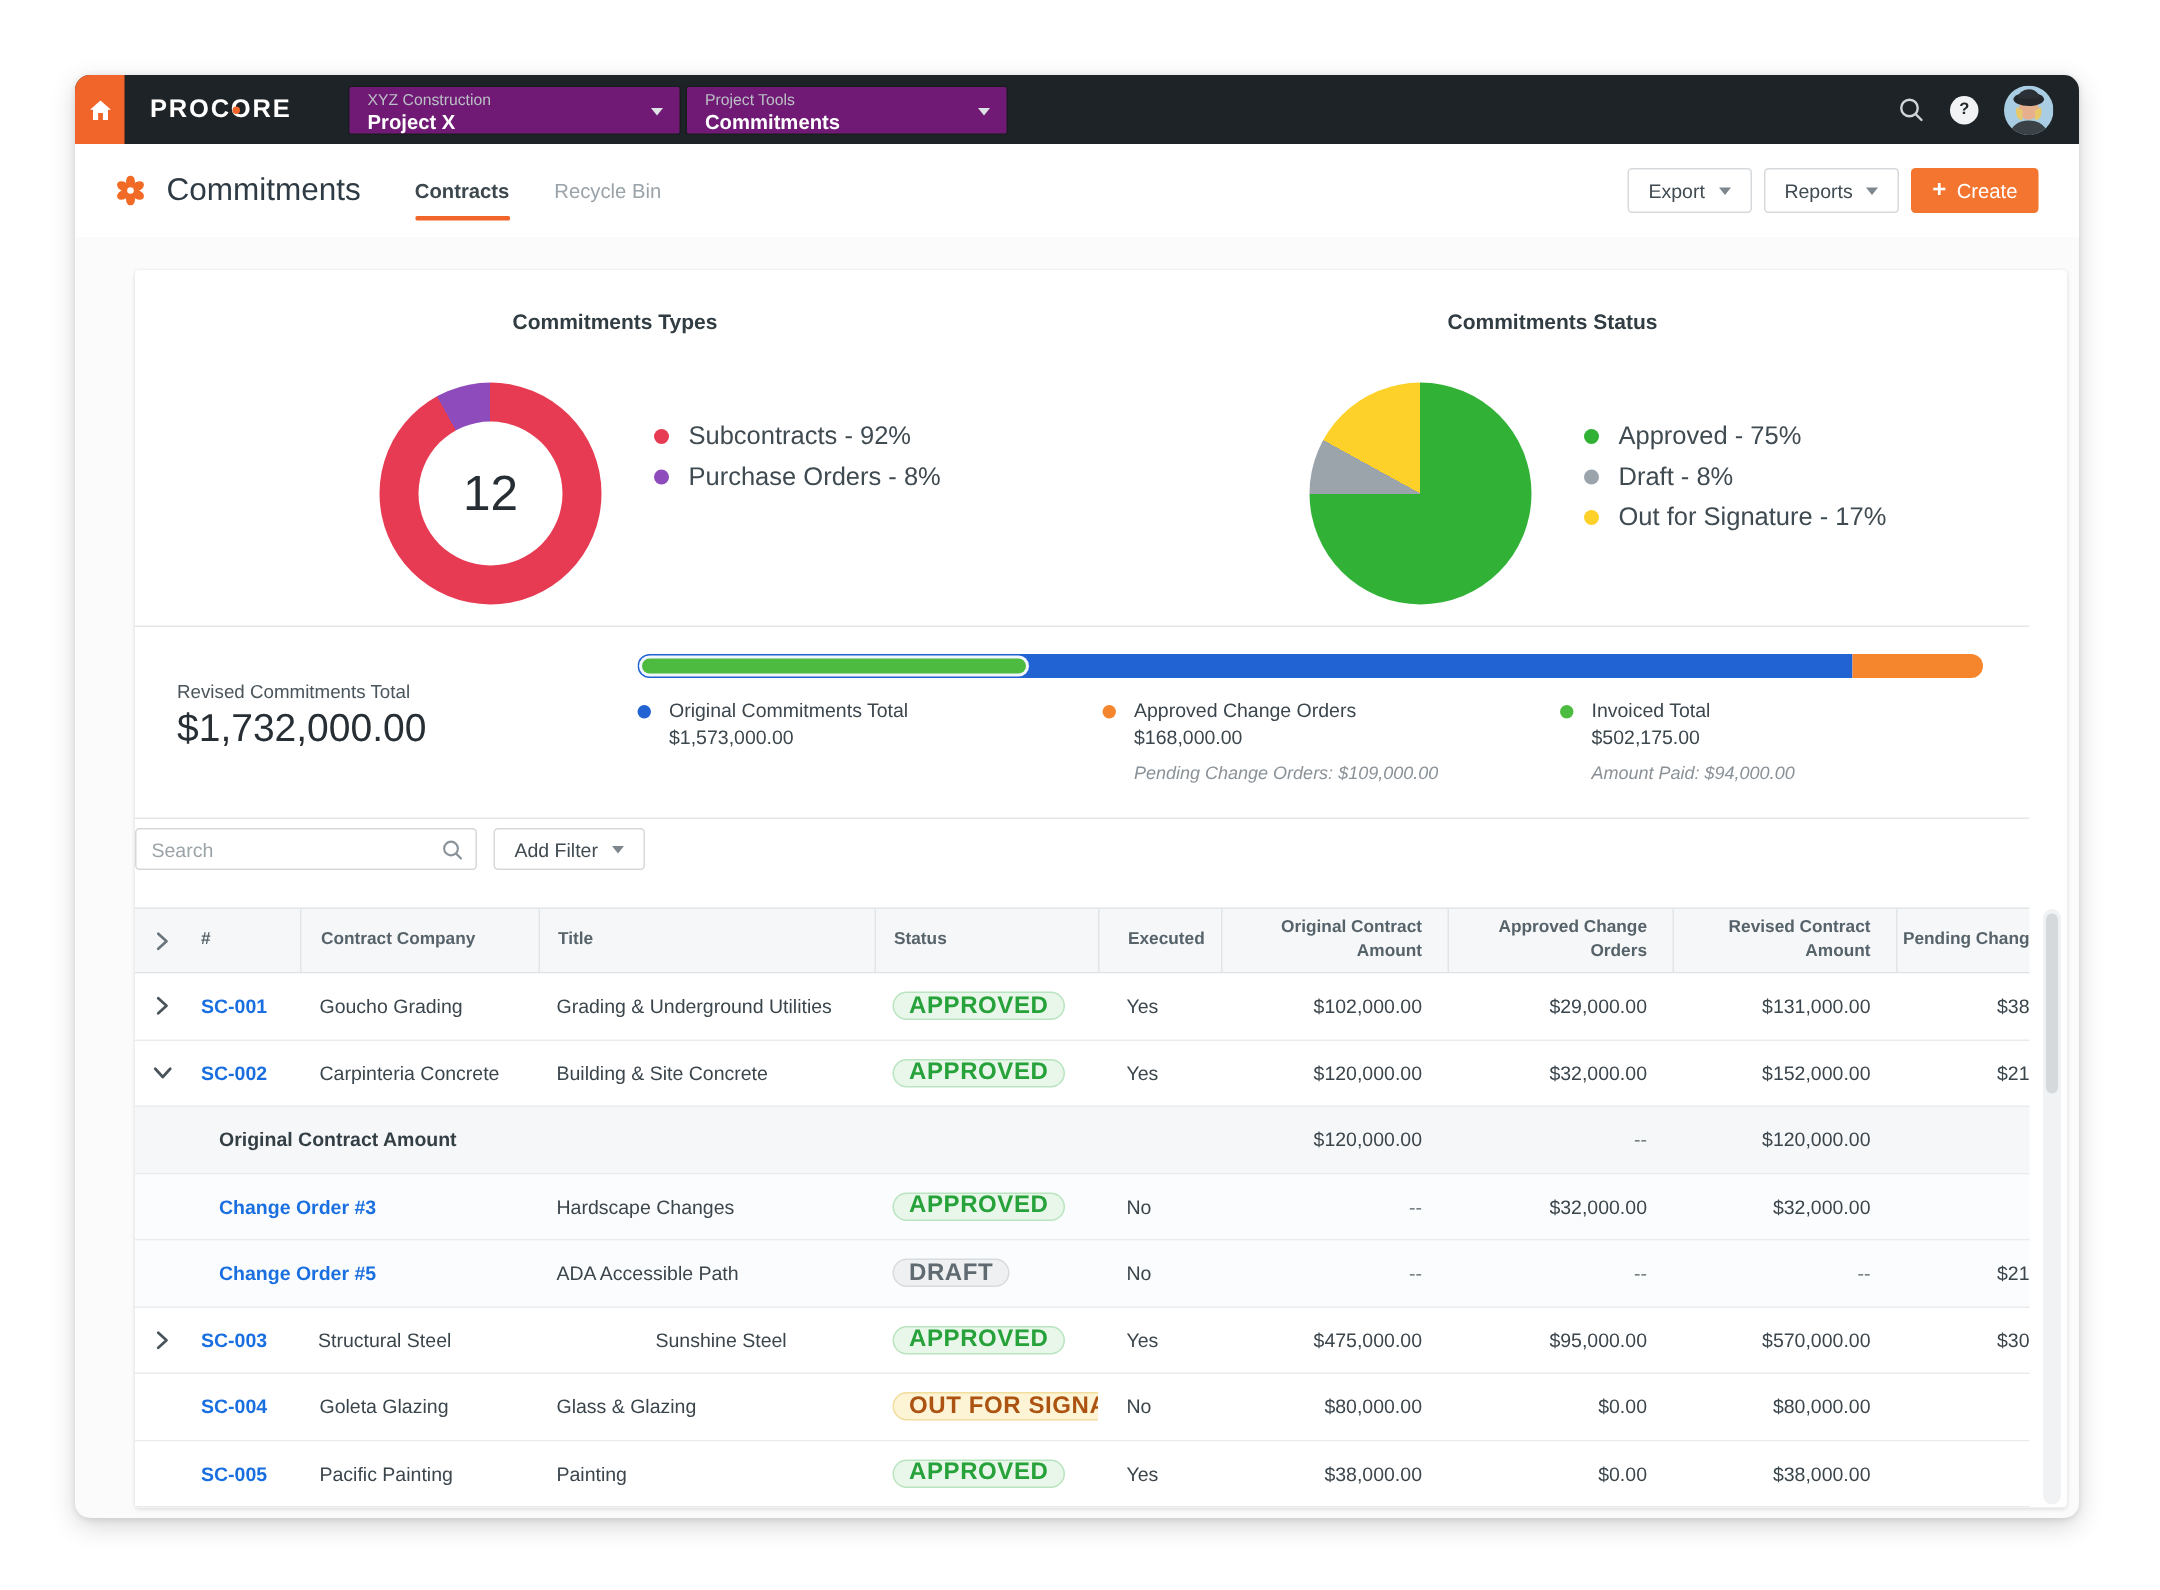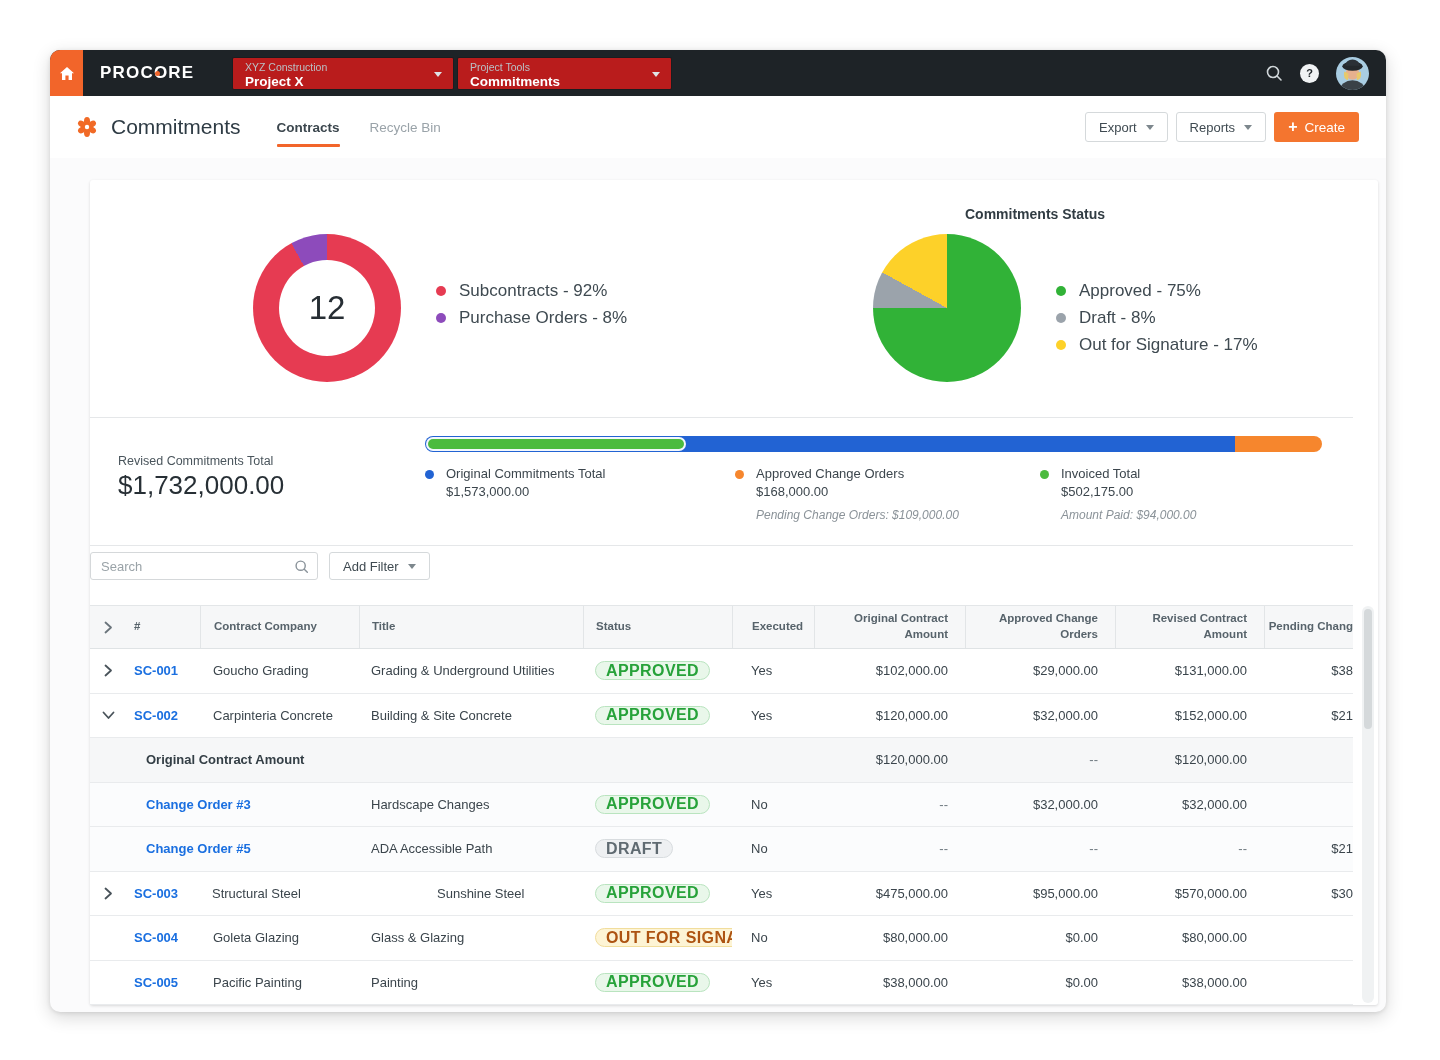--- a/index.html
+++ b/index.html
@@ -5,21 +5,21 @@
   * { margin:0; padding:0; box-sizing:border-box; }
   html,body { width:1440px; height:1060px; background:#ffffff; font-family:"Liberation Sans", sans-serif; }
   .window { position:absolute; left:50px; top:50px; width:1336px; height:962px; border-radius:10px;
             overflow:hidden; background:#fbfbfc; box-shadow:0 5px 18px rgba(0,0,0,.16), 0 1px 4px rgba(0,0,0,.10); }
 
   
   .navbar { height:46px; background:#1e2327; display:flex; align-items:center; position:relative; }
   .home-btn { width:33px; height:46px; background:#f2652a; display:flex; align-items:center; justify-content:center; cursor:pointer; }
   .brand { margin-left:17px; color:#fff; font-size:17px; font-weight:700; letter-spacing:1.2px; position:relative; }
   .brand-dot { position:absolute; left:55px; top:50%; margin-top:-2.5px; width:5px; height:5px; border-radius:50%; background:#f2652a; }
-  .nav-dd { position:absolute; top:7px; height:33px; background:#b91c1c; border:1px solid #1a1d20; border-radius:2px; padding:3px 12px; cursor:pointer; }
+  .nav-dd { position:absolute; top:7px; height:33px; background:#701a75; border:1px solid #1a1d20; border-radius:2px; padding:3px 12px; cursor:pointer; }
   .nav-dd.dd1 { left:182px; width:222px; } .nav-dd.dd2 { left:407px; width:215px; }
   .dd-label { font-size:10.5px; color:#bac0c5; line-height:13px; }
   .dd-value { font-size:13.5px; color:#fff; font-weight:700; line-height:15px; }
   .dd-caret { position:absolute; right:11px; top:50%; margin-top:-2px; width:0; height:0;
               border-left:4px solid transparent; border-right:4px solid transparent; border-top:5px solid #dfe3e6; }
   .nav-right { position:absolute; right:17px; top:0; height:46px; display:flex; align-items:center; gap:17px; }
   .nav-help { width:19px; height:19px; border-radius:50%; background:#f1f3f4; color:#23282c; font-size:11px; font-weight:700;
               display:flex; align-items:center; justify-content:center; cursor:pointer; }
   .avatar { width:33px; height:33px; border-radius:50%; overflow:hidden; cursor:pointer; }
 
@@ -40,21 +40,21 @@
 
   
   .card { position:absolute; left:40px; top:130px; width:1288px; height:825px; background:#fff; border-radius:3px;
           box-shadow:0 1px 3px rgba(0,0,0,.14); }
   .divider { height:1px; background:#e5e7e9; width:1263px; }
 
   
   .charts { position:relative; height:237px; }
   .chart-title { position:absolute; top:26px; font-size:14px; font-weight:700; color:#313c43; text-align:center; }
   .chart-title.left { left:0; width:640px; } .chart-title.right { left:650px; width:590px; }
-  .donut, .pie { position:absolute; top:54px; width:148px; height:148px; border-radius:50%; }
+  .donut, .pie { position:absolute; top:75px; width:148px; height:148px; border-radius:50%; }
   .donut { left:163px; } .pie { left:783px; }
   .hole { position:absolute; left:26px; top:26px; width:96px; height:96px; background:#fff; border-radius:50%;
           display:flex; align-items:center; justify-content:center; font-size:33px; color:#272e34; }
   .legend { position:absolute; display:flex; flex-direction:column; gap:7px; }
   .legend.types { left:346px; top:101px; } .legend.status { left:966px; top:101px; }
   .legend-item { display:flex; align-items:center; gap:13px; font-size:17px; color:#3f4a51; }
   .ldot { width:10px; height:10px; border-radius:50%; flex:0 0 auto; }
 
   
   .totals { position:relative; height:127px; }
@@ -179,20 +179,21 @@
       <button class="btn-create">
         <span class="plus">+</span>
         <span>Create</span>
       </button>
     </div>
   </div>
 
   <div class="card">
 
     <div class="charts">
+      <div class="chart-title left">Commitments Types</div>
       <div class="donut" id="donut" style="background: conic-gradient(rgb(230, 59, 82) 0%, rgb(230, 59, 82) 92%, rgb(141, 75, 187) 92%, rgb(141, 75, 187) 100%);">
         <div class="hole">
             <span>12</span>
           </div>
       </div>
       <div class="legend types" id="legend-types">
           <div class="legend-item">
             <span class="ldot" style="background: rgb(230, 59, 82);"></span>
             <span>Subcontracts - 92%</span>
           </div>

